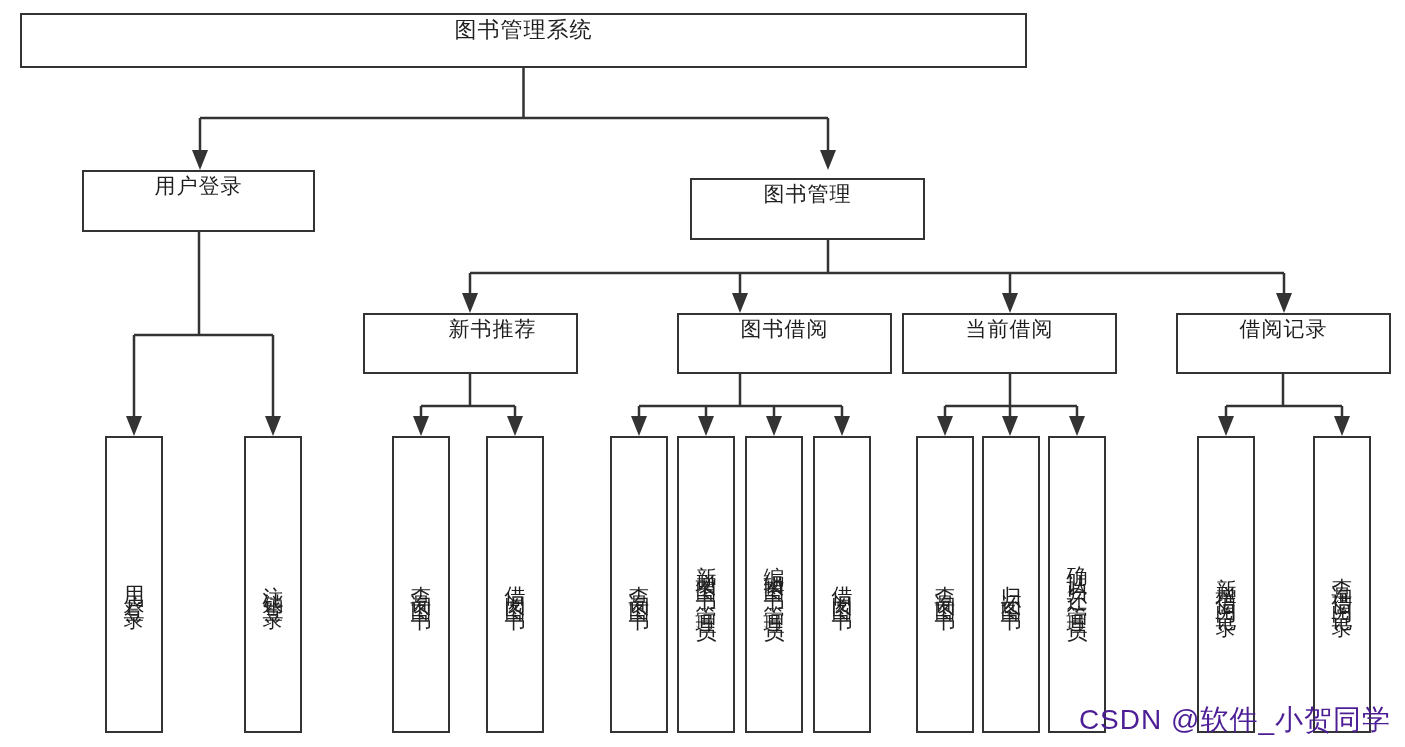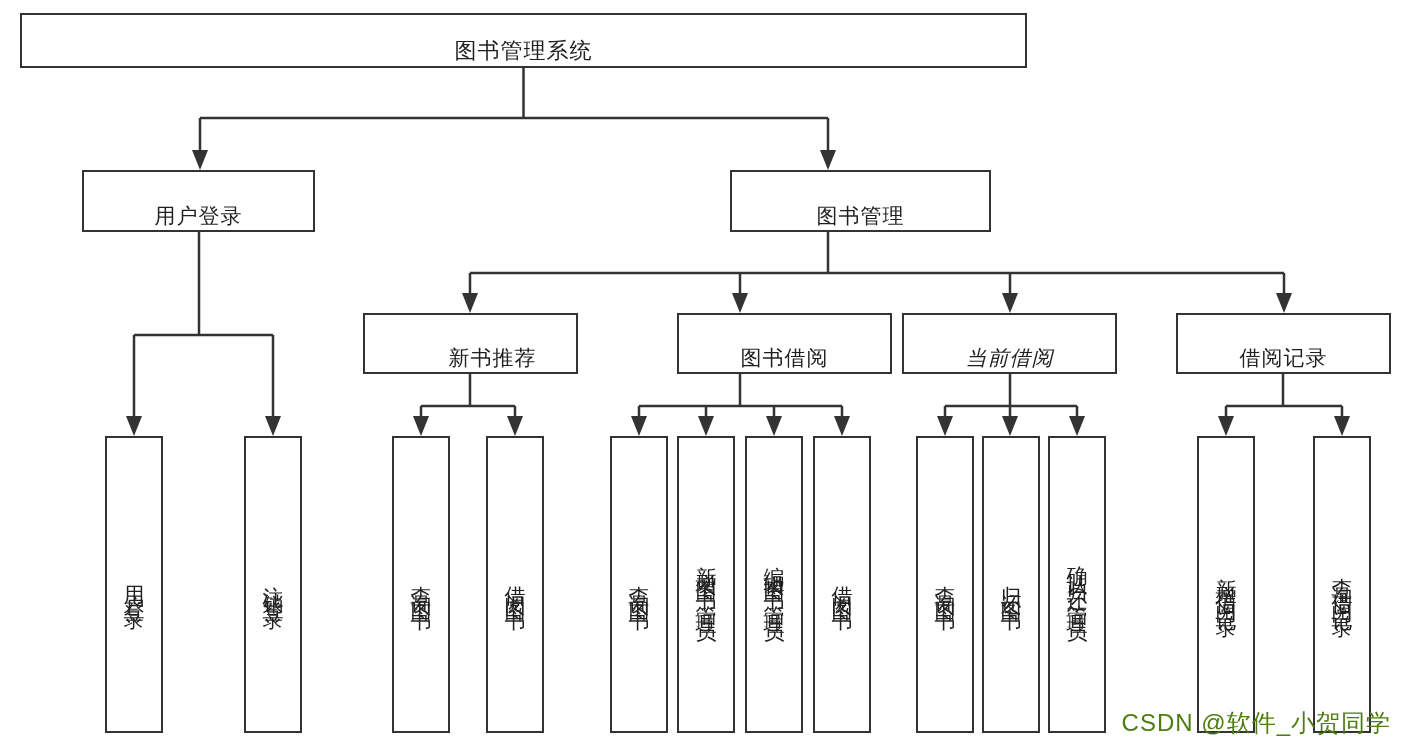--- a/index.html
+++ b/index.html
@@ -9,50 +9,50 @@
     background:#ffffff;
     font-family:"Liberation Sans","DejaVu Sans",sans-serif;
     overflow:hidden;
   }
   #wires{position:absolute;left:0;top:0;width:1405px;height:747px;}
   .hbox{
     position:absolute;
     box-sizing:border-box;
     border:2px solid #333333;
     background:#ffffff;
-    display:flex;align-items:flex-end;justify-content:center;
+    display:flex;align-items:flex-start;justify-content:center;
     color:#1f1f1f;font-size:21px;letter-spacing:1px;
   }
   .root{left:20px;top:13px;width:1007px;height:55px;font-size:22px;}
   .lv2{top:170px;height:62px;}
   .lv2.n1{left:82px;width:233px;}
-  .lv2.n2{left:730px;width:261px;}
+  .lv2.n2{left:690px;width:235px;margin-top:8px;}
   .lv3{top:313px;height:61px;width:215px;}
   .lv3.n1{left:363px;padding-left:44px;}
   .lv3.n2{left:633px;margin-left:44px;}
-  .lv3.n3{left:902px;font-style:italic;}
+  .lv3.n3{left:902px;}
   .lv3.n4{left:1176px;}
   .vbox{
     position:absolute;top:436px;width:58px;height:297px;
     box-sizing:border-box;border:2px solid #333333;background:#ffffff;
     display:flex;align-items:center;justify-content:center;
   }
   .vbox span{
     writing-mode:vertical-rl;text-orientation:mixed;
     font-size:21px;letter-spacing:8px;line-height:1.15;
     color:#1f1f1f;white-space:nowrap;
   }
   .g1a{left:105px;} .g1b{left:244px;}
   .g2a{left:392px;} .g2b{left:486px;}
   .g3a{left:610px;} .g3b{left:677px;} .g3c{left:745px;} .g3d{left:813px;}
   .g4a{left:916px;} .g4b{left:982px;} .g4c{left:1048px;}
   .g5a{left:1197px;} .g5b{left:1313px;}
   .watermark{
     position:absolute;right:14px;bottom:8px;
-    font-size:24px;color:#4d7c0f;letter-spacing:1px;
+    font-size:28px;color:#4c1d95;letter-spacing:1px;
     z-index:5;
   }
   .wire{stroke:#333333;stroke-width:2.5;fill:none;}
   .head{fill:#333333;stroke:none;}
 </style>
 </head>
 <body>
 
 <div id="canvas">
 

